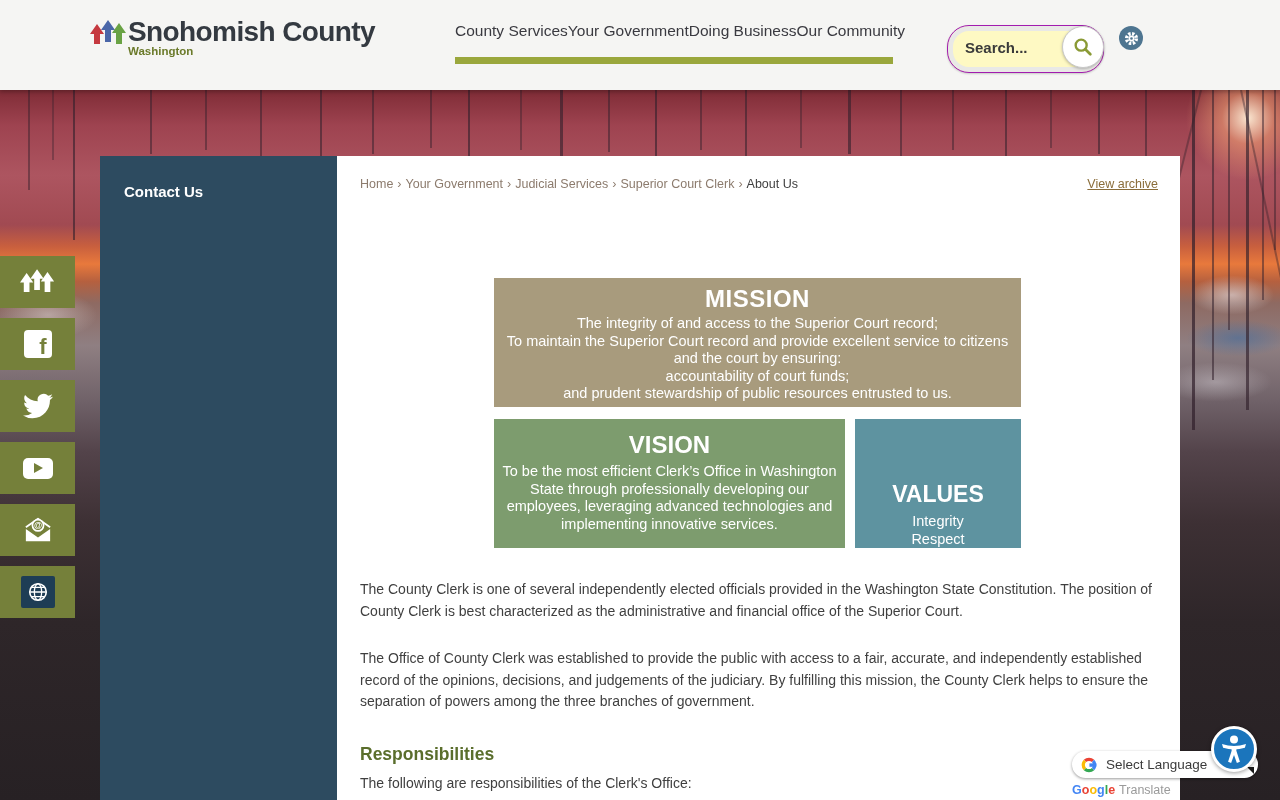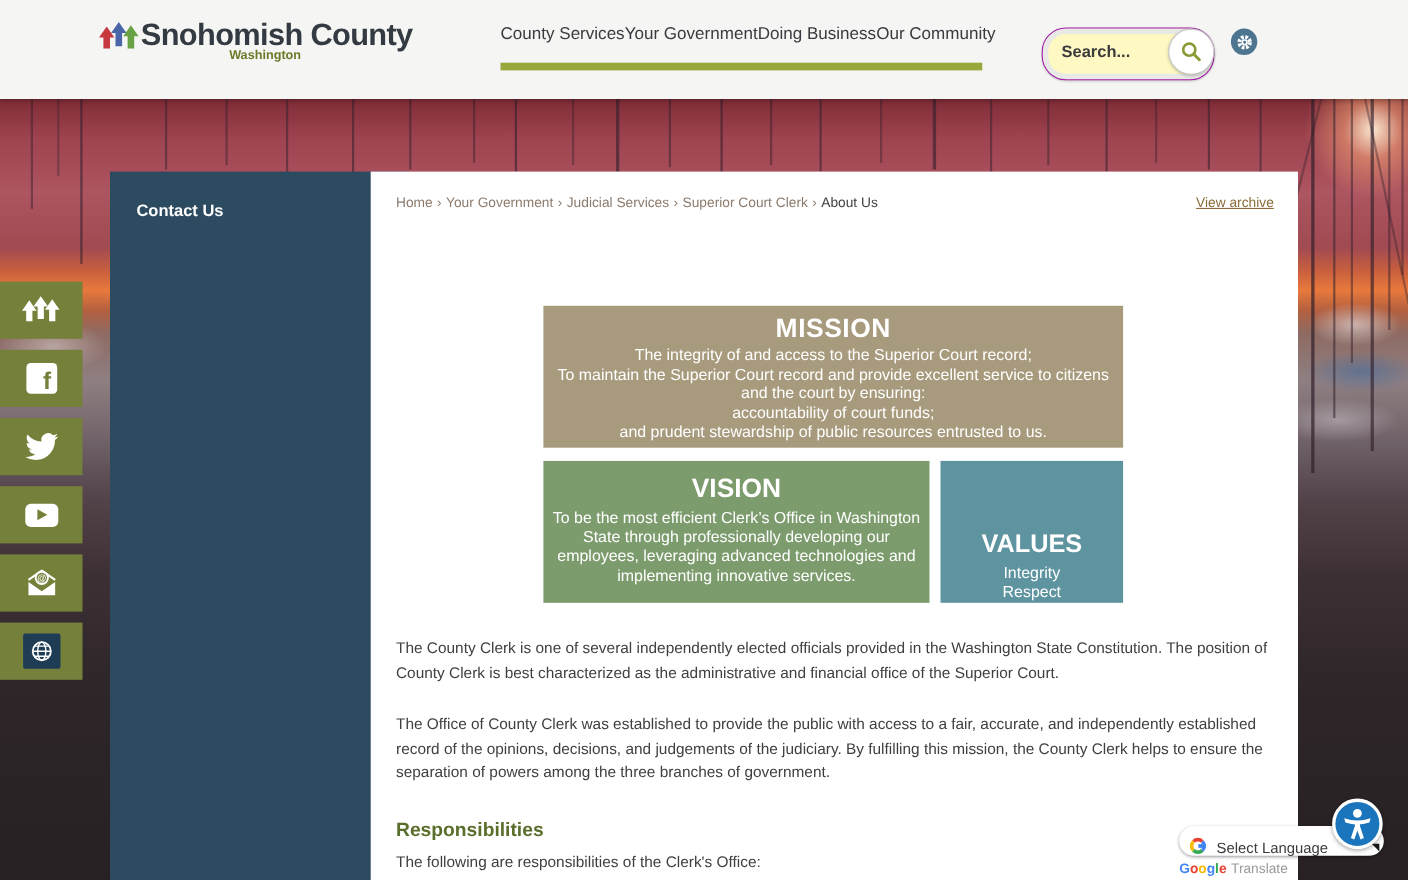--- a/index.html
+++ b/index.html
@@ -20,21 +20,21 @@
   }
   .mast { position:absolute; top:0; background:#31202b; transform-origin:top center; }
 
   
   .site-header {
     position:absolute; left:0; top:0; width:1280px; height:90px; z-index:5;
     background:var(--header-bg); box-shadow:0 2px 4px rgba(0,0,0,.25);
   }
   .logo-icon { position:absolute; left:90px; top:20px; }
   .logo-title { position:absolute; left:128px; top:16px; width:230px; font-size:28px; font-weight:700; color:#343a41; letter-spacing:-0.6px; white-space:nowrap; }
-  .logo-subtitle { position:absolute; left:128px; top:45px; width:226px; text-align:center; font-size:11.5px; font-weight:700; color:#6b7a2a; }
+  .logo-subtitle { position:absolute; left:128px; top:45px; width:226px; text-align:left; font-size:11.5px; font-weight:700; color:#6b7a2a; }
   .main-nav { position:absolute; left:455px; top:22px; width:438px; display:flex; justify-content:space-between; }
   .main-nav a { font-size:15.5px; color:#3a3a40; text-decoration:none; white-space:nowrap; }
   .nav-underline { position:absolute; left:455px; top:57px; width:438px; height:7px; background:var(--nav-underline); }
   .search-box {
     position:absolute; left:947px; top:25px; width:157px; height:48px; border-radius:22px;
     background:#fef9c3; border:1px solid #a21caf;
     box-shadow: inset 0 0 0 5px #e9e9e6, 0 1px 2px rgba(0,0,0,.18);
   }
   .search-box input {
     position:absolute; left:17px; top:9px; width:82px; height:24px; border:none; outline:none;
@@ -87,21 +87,21 @@
   .sb-1{top:256px} .sb-2{top:318px} .sb-3{top:380px} .sb-4{top:442px} .sb-5{top:504px} .sb-6{top:566px}
   .fb-tile { width:28px; height:28px; background:#fff; border-radius:4px; position:relative; }
   .fb-tile::after { content:"f"; position:absolute; right:5px; bottom:-2px; font-size:22px; font-weight:700; color:var(--button-olive); }
   .yt-tile { width:30px; height:21px; background:#fff; border-radius:5px; display:flex; align-items:center; justify-content:center; }
   .yt-tri { width:0; height:0; border-left:9px solid var(--button-olive); border-top:5.5px solid transparent; border-bottom:5.5px solid transparent; margin-left:2px; }
   .globe-tile { width:34px; height:32px; background:#1e3d55; border-radius:2px; display:flex; align-items:center; justify-content:center; }
 
   
   .translate-pill {
     position:absolute; left:1072px; top:751px; width:186px; height:27px; border-radius:14px; z-index:6;
-    background:#fff; box-shadow:0 1px 3px rgba(0,0,0,.4); display:flex; align-items:flex-end; padding-left:8px; cursor:pointer;
+    background:#fff; box-shadow:0 1px 3px rgba(0,0,0,.4); display:flex; align-items:center; padding-left:8px; cursor:pointer;
   }
   .translate-pill .label { font-size:13.5px; color:#3b3b3b; margin-left:8px; }
   .pill-arrow { position:absolute; right:4px; bottom:4px; width:0; height:0; border-top:7px solid #1a1a1a; border-left:7px solid transparent; }
   .translate-attribution { position:absolute; left:1072px; top:783px; width:186px; text-align:left; font-size:12.5px; z-index:6; }
   .gword span { font-weight:600; }
   .gb{color:#4285F4} .grd{color:#EA4335} .gy{color:#FBBC05} .gg{color:#34A853}
   .attr-word { color:#9a9a9a; margin-left:4px; }
   .accessibility-button {
     position:absolute; left:1211px; top:726px; width:46px; height:46px; border-radius:50%; z-index:7;
     background:var(--accessibility-blue); border:3px solid #fff; box-shadow:0 1px 4px rgba(0,0,0,.4);

